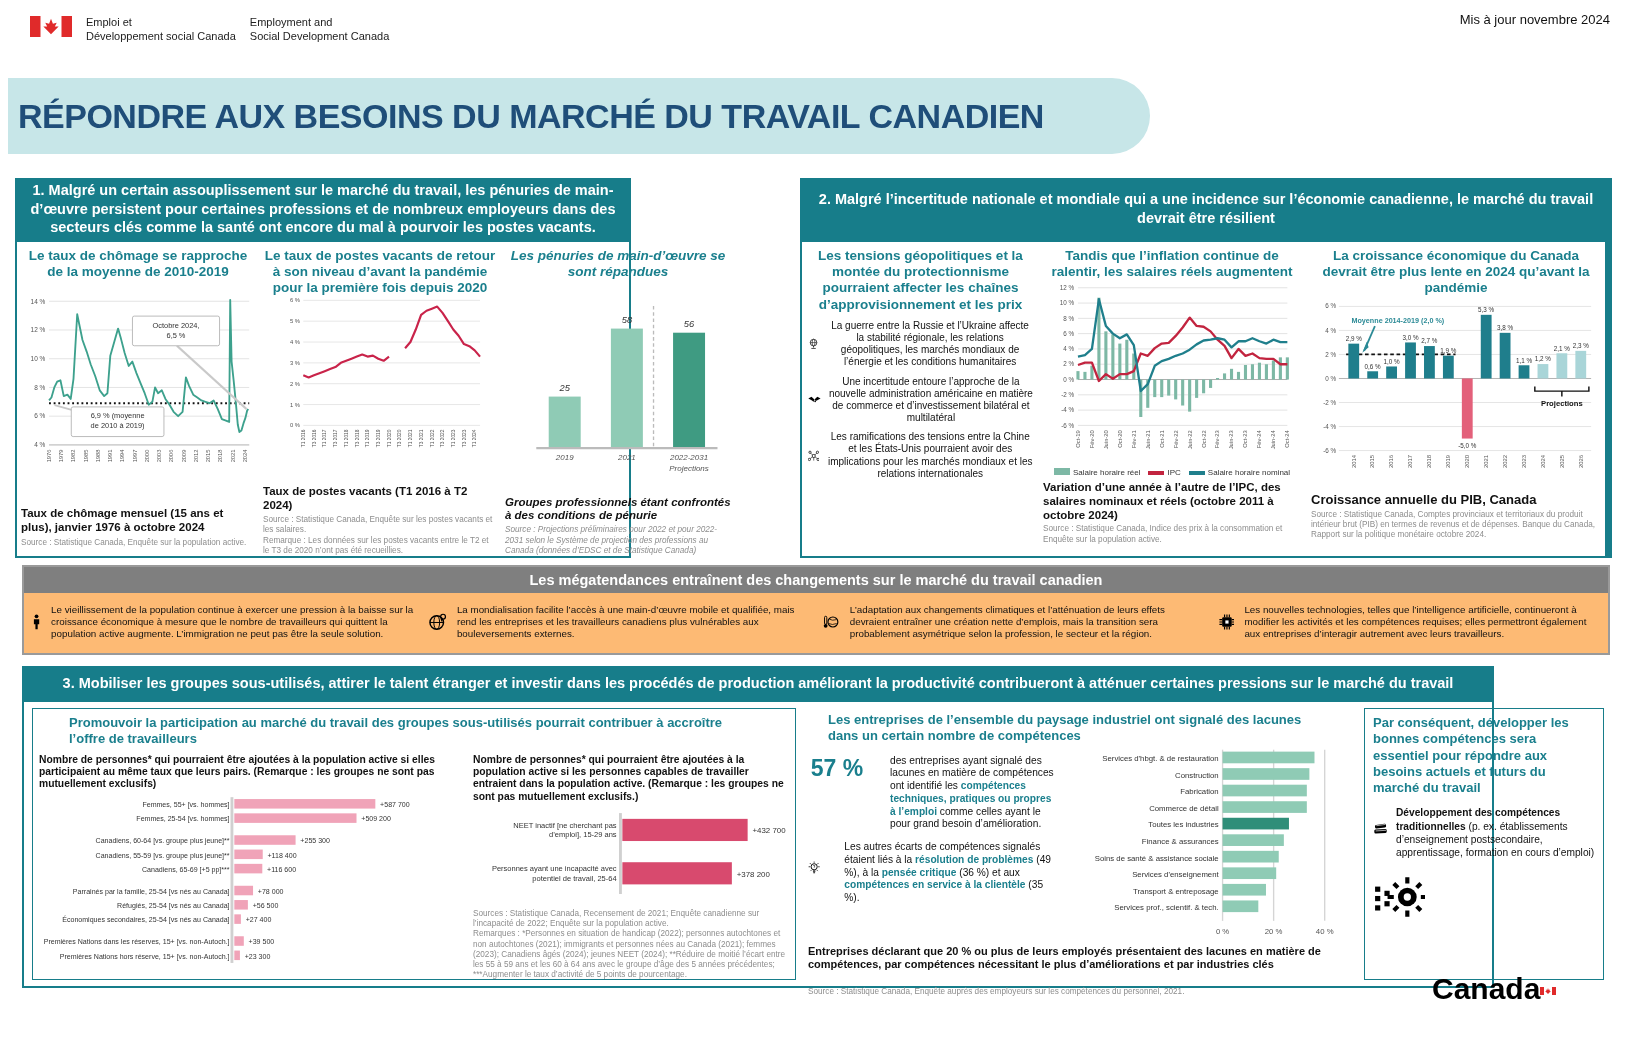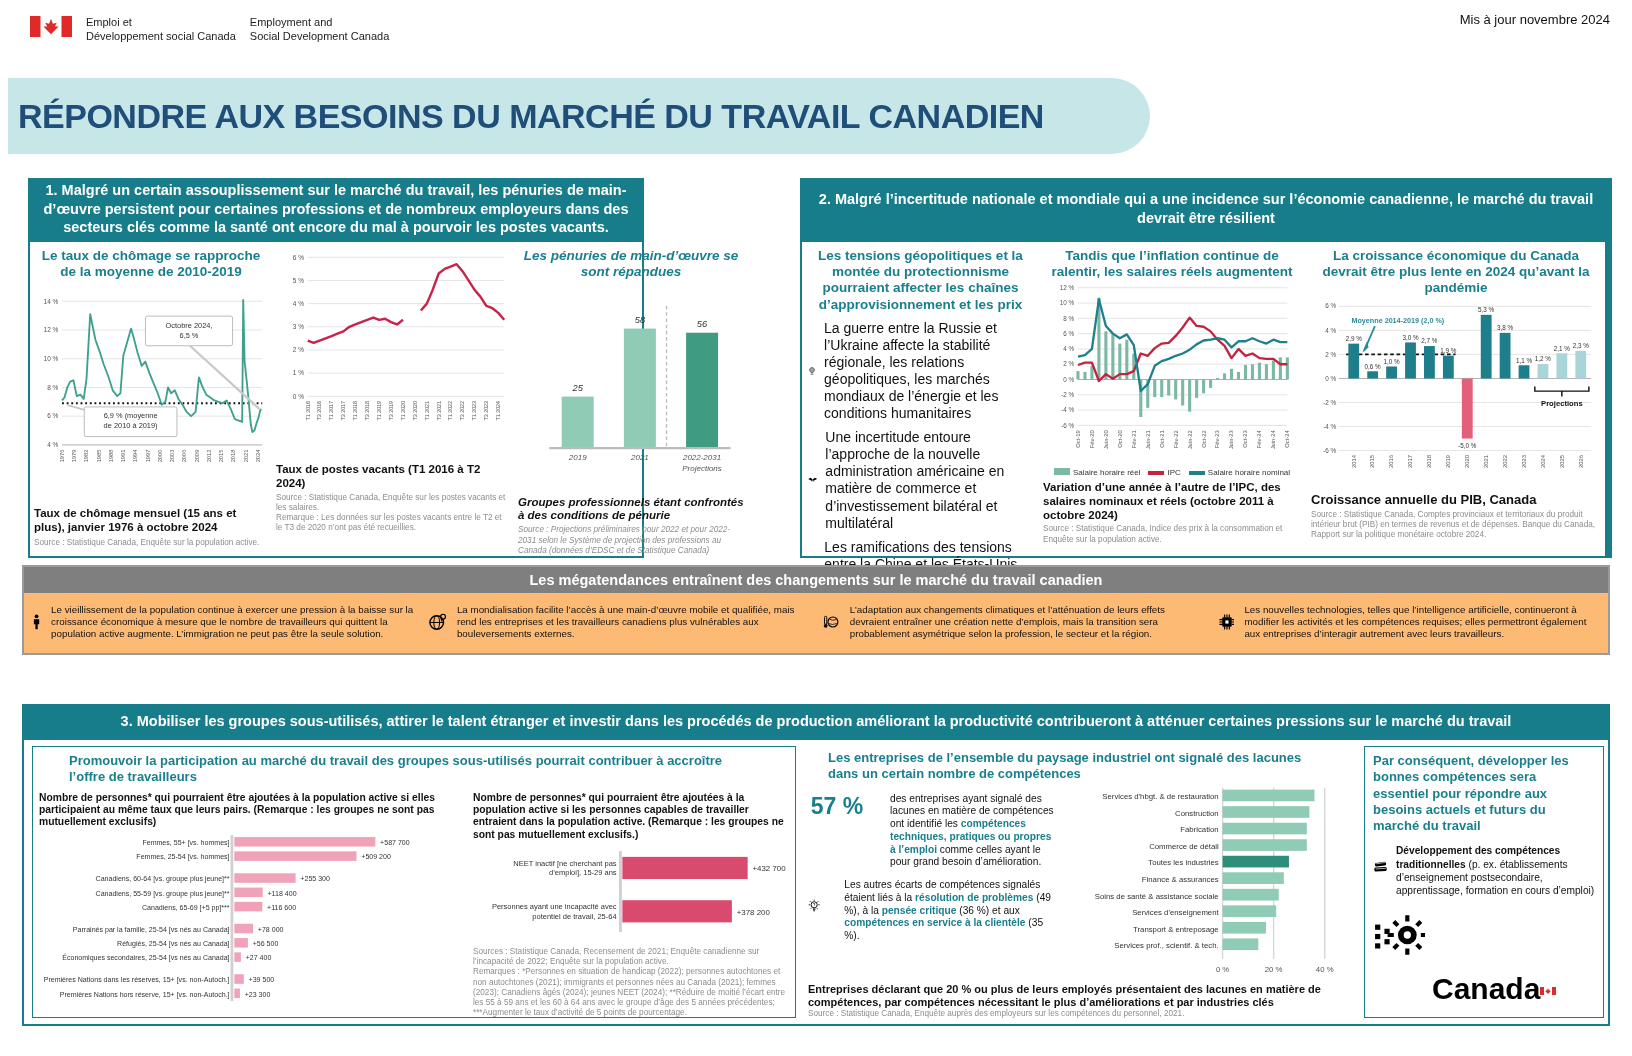--- a/index.html
+++ b/index.html
@@ -10,44 +10,44 @@
   .fip .dept{font-size:11px;line-height:1.25;color:#222;}
   .updated{right:22px;top:12px;font-size:13px;color:#111;}
   
   .banner{left:8px;top:78px;width:1142px;height:76px;background:#c7e6e8;border-radius:0 40px 40px 0;display:flex;align-items:center;}
   .banner h1{margin:0 0 0 10px;font-size:34px;letter-spacing:-0.5px;color:#1f4e79;font-weight:bold;}
   
   .sec-header{background:#177d8a;color:#fff;font-weight:bold;text-align:center;display:flex;align-items:center;justify-content:center;}
   .panel-body{background:#fff;border:2px solid #177d8a;box-sizing:border-box;}
   .chart-title{color:#1a7f8d;font-weight:bold;text-align:center;font-size:13.5px;line-height:1.2;}
   .caption{font-weight:bold;font-size:11.5px;line-height:1.2;color:#111;}
-  .src{font-size:8.2px;color:#8d8d8d;line-height:1.25;white-space:pre-line;}
+  .src{font-size:8.2px;color:#8d8d8d;line-height:1.25;white-space:pre-line;margin-top:16px;}
   svg text{font-family:"Liberation Sans",sans-serif;}
   
-  #sec1{left:28px;top:178px;width:616px;}
+  #sec1{left:15px;top:178px;width:616px;}
   #sec1 .sec-header{height:62px;font-size:14.5px;padding:0 14px;line-height:1.3;}
   #sec1 .panel-body{display:flex;height:318px;}
   #sec1 .col{padding:6px 4px 0 4px;display:flex;flex-direction:column;}
   
   #sec2{left:800px;top:178px;width:812px;}
   #sec2 .sec-header{height:62px;font-size:14.5px;padding:0 14px;line-height:1.3;}
   #sec2 .panel-body{display:flex;height:318px;border-right-width:7px;}
   #sec2 .col{padding:6px 4px 0 6px;display:flex;flex-direction:column;}
   .bullet{display:flex;gap:8px;align-items:center;margin-top:7px;}
-  .bullet .txt{font-size:14px;line-height:1.22;color:#111;}
+  .bullet .txt{font-size:10px;line-height:1.22;text-align:center;color:#111;}
   .legend{display:flex;justify-content:center;gap:8px;font-size:8px;color:#333;align-items:center;margin-top:-2px;}
   .legend i{display:inline-block;margin-right:3px;}
   
   #mega{left:22px;top:565px;width:1588px;border:2px solid #9a9a9a;box-sizing:border-box;background:#fdba74;}
   #mega .mega-head{background:#7f7f7f;color:#fff;font-weight:bold;font-size:14.5px;text-align:center;padding:5px 0;}
   #mega .mega-row{display:flex;padding:6px 8px 8px 8px;gap:14px;}
   .mega-item{display:flex;gap:10px;align-items:center;flex:1;}
   .mega-item .txt{font-size:9.8px;line-height:1.25;color:#111;}
   
-  #sec3{left:22px;top:704px;width:1588px;}
+  #sec3{left:22px;top:666px;width:1472px;}
   #sec3 .sec-header{height:34px;font-size:14.5px;}
   #sec3 .panel-body{position:relative;height:288px;}
   .sub{position:absolute;box-sizing:border-box;}
   .sub.bordered{border:1.5px solid #177d8a;}
   #sub-left{left:8px;top:6px;width:764px;height:272px;padding:4px 6px;}
   #sub-mid{left:780px;top:6px;width:552px;height:272px;padding:2px 4px;}
   #sub-right{left:1340px;top:6px;width:240px;height:272px;padding:6px 8px;}
   .sub-title{color:#1a7f8d;font-weight:bold;font-size:13px;text-align:left;line-height:1.25;}
   .note{font-size:10.3px;line-height:1.2;color:#111;font-weight:bold;}
   .hl{color:#1a7f8d;font-weight:bold;}
@@ -129,20 +129,21 @@
           <text x="167" y="50" font-size="8" fill="#333" text-anchor="middle" font-weight="normal">6,5 %</text>
           <line x1="64" y1="130" x2="36" y2="122.05" stroke="#c9c9c9" stroke-width="2"></line>
           <rect x="54" y="124" width="100" height="32" fill="#fff" stroke="#b5b5b5" rx="2"></rect>
           <text x="104" y="136" font-size="8" fill="#333" text-anchor="middle" font-weight="normal">6,9 % (moyenne</text>
           <text x="104" y="147" font-size="8" fill="#333" text-anchor="middle" font-weight="normal">de 2010 à 2019)</text>
         </svg>
       <div class="caption">Taux de chômage mensuel (15 ans et plus), janvier 1976 à octobre 2024</div>
       <div class="src" style="margin-top:3px;">Source : Statistique Canada, Enquête sur la population active.</div>
     </div>
     <div class="col" style="width:258px;">
+      <div class="chart-title" style="height:44px;">Le taux de postes vacants de retour à son niveau d’avant la pandémie pour la première fois depuis 2020</div>
       <svg width="234" height="215" viewBox="0 0 252 232">
           <line x1="34" x2="246" y1="160" y2="160" stroke="#e2e2e2"></line>
           <text x="30" y="162.5" font-size="7" fill="#555" text-anchor="end" font-weight="normal">0 %</text>
           <line x1="34" x2="246" y1="135" y2="135" stroke="#e2e2e2"></line>
           <text x="30" y="137.5" font-size="7" fill="#555" text-anchor="end" font-weight="normal">1 %</text>
           <line x1="34" x2="246" y1="110" y2="110" stroke="#e2e2e2"></line>
           <text x="30" y="112.5" font-size="7" fill="#555" text-anchor="end" font-weight="normal">2 %</text>
           <line x1="34" x2="246" y1="85" y2="85" stroke="#e2e2e2"></line>
           <text x="30" y="87.5" font-size="7" fill="#555" text-anchor="end" font-weight="normal">3 %</text>
           <line x1="34" x2="246" y1="60" y2="60" stroke="#e2e2e2"></line>

